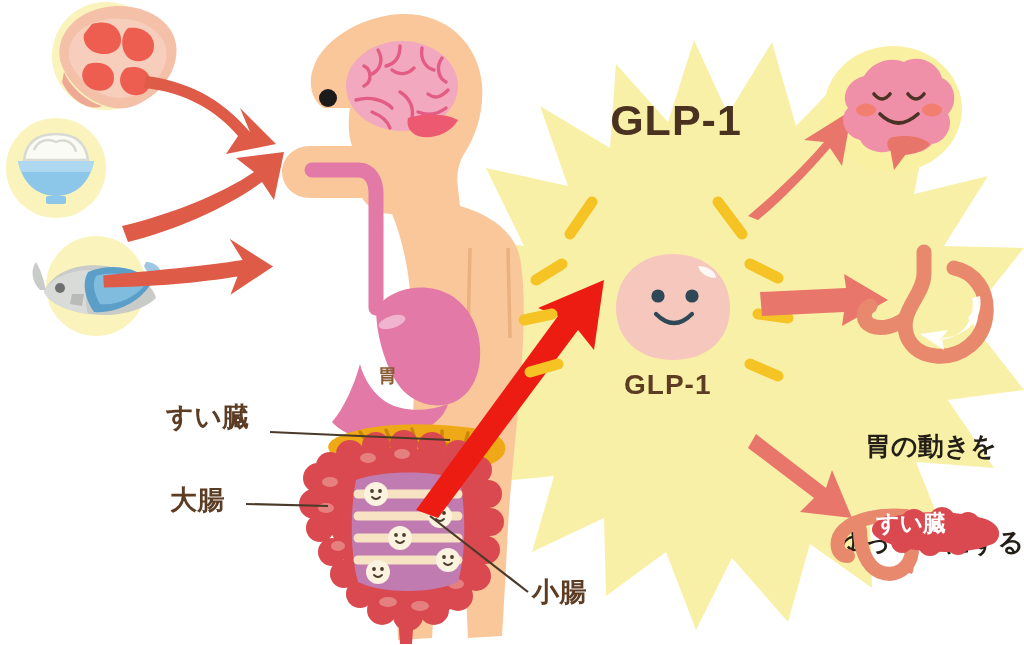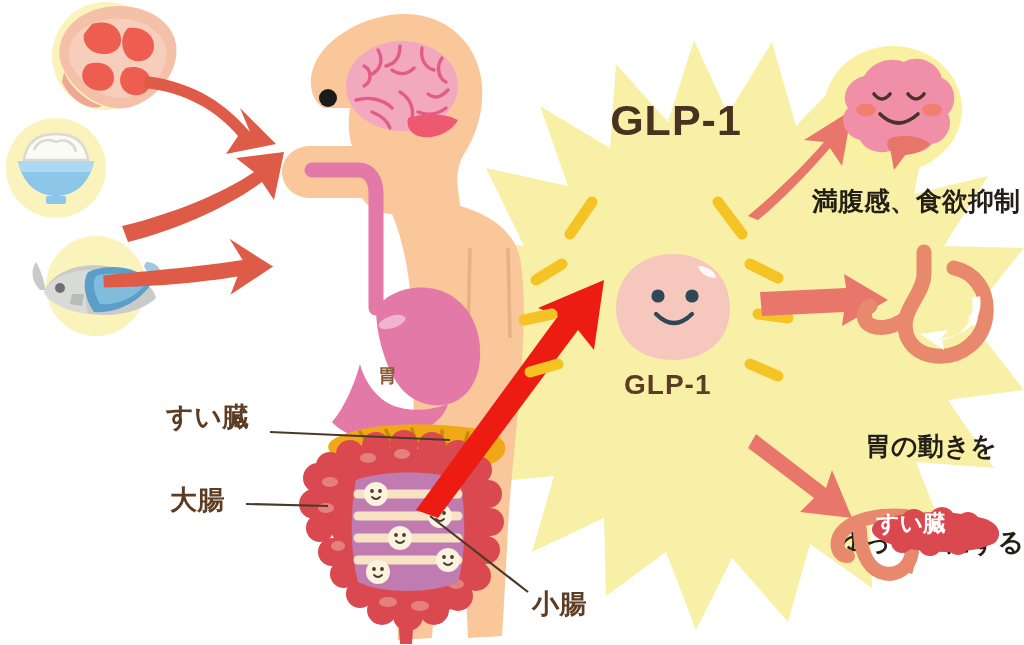--- a/index.html
+++ b/index.html
@@ -267,21 +267,21 @@
   <svg class="abs" style="left:150px; top:410px;" width="460" height="210" viewBox="0 0 460 210">
     <g stroke="#4A3A2A" stroke-width="2.2" fill="none">
       <path d="M120 22 L300 30"></path>
       <path d="M96 94 L178 96"></path>
       <path d="M378 182 L280 106"></path>
     </g>
   </svg>
 
   <div class="lbl lbl-organ" style="left:166px; top:402px;">すい臓</div>
   <div class="lbl lbl-organ" style="left:170px; top:485px;">大腸</div>
-  <div class="lbl lbl-organ" style="left:532px; top:577px;margin-top:12px;">小腸</div>
+  <div class="lbl lbl-organ" style="left:532px; top:577px;">小腸</div>
   <div class="lbl lbl-stomach-in" style="left:378px; top:365px;">胃</div>
 
   <svg class="abs" style="left:408px; top:268px;" width="240" height="250" viewBox="0 0 240 250">
     <path fill="#ED1C13" d="
       M8 242 L150 48 L130 40 L196 12 L186 82 L170 62 L30 250 Z"></path>
   </svg>
 
   <svg class="abs" style="left:500px; top:180px;" width="310" height="240" viewBox="0 0 310 240">
     <g stroke="#F5C324" stroke-width="11" stroke-linecap="round">
       <path d="M92 22 L70 54"></path>
@@ -332,21 +332,20 @@
     <path fill="#E8756A" d="M62 86 C76 82 94 84 102 92 C94 102 74 106 64 100 C58 96 58 90 62 86 Z"></path>
     <path fill="#E8756A" d="M62 96 L66 118 L78 102 Z"></path>
     <g stroke="#4A3224" stroke-width="3.6" fill="none" stroke-linecap="round">
       <path d="M46 42 Q54 52 62 42"></path>
       <path d="M80 42 Q88 52 96 42"></path>
       <path d="M52 62 Q70 80 90 62"></path>
     </g>
     <ellipse cx="38" cy="58" rx="10" ry="6.5" fill="#F2785C" opacity=".75"></ellipse>
     <ellipse cx="104" cy="58" rx="10" ry="6.5" fill="#F2785C" opacity=".75"></ellipse>
   </svg>
-  <div class="lbl-black" style="left:812px; top:186px;">満腹感、食欲抑制</div>
 
   <svg class="abs" style="left:862px; top:244px;" width="140" height="118" viewBox="0 0 140 118">
     <path fill="none" stroke="#E8896E" stroke-width="15" stroke-linecap="round" d="
       M62 8 L62 30 C62 46 48 58 44 74 C40 94 52 110 74 112
       C100 114 122 96 124 70 C126 46 112 28 92 24"></path>
     <path fill="none" stroke="#E8896E" stroke-width="15" stroke-linecap="round" d="
       M44 74 C34 82 20 86 10 82 C0 78 0 66 8 62"></path>
     <path fill="#FFFFFF" d="
       M110 54 C114 76 100 94 78 96 L86 86 L58 90 L82 106 L80 94
       C106 92 122 74 118 52 Z" opacity=".95"></path>

